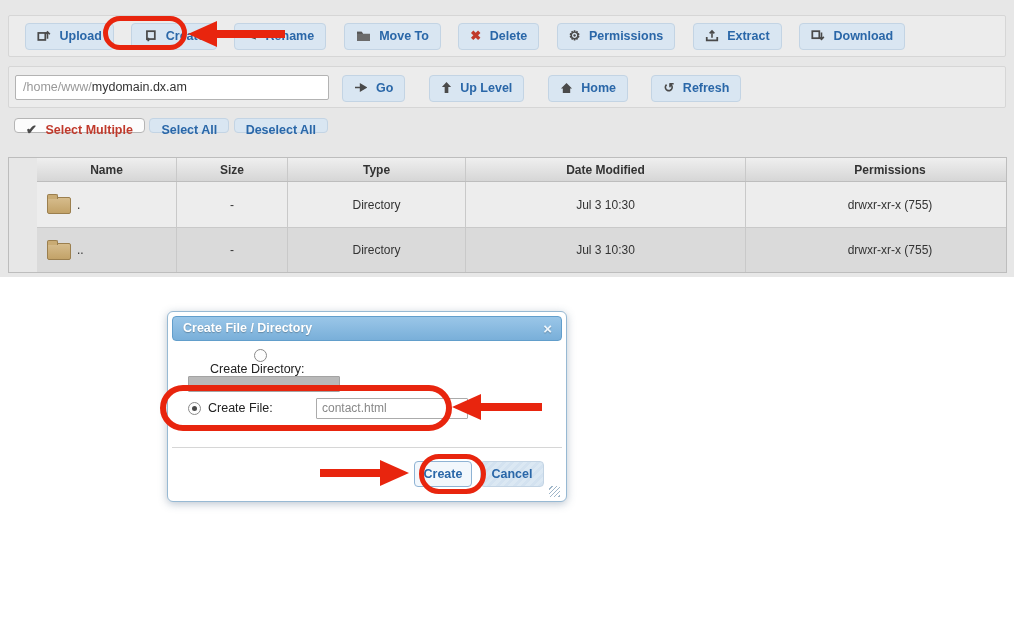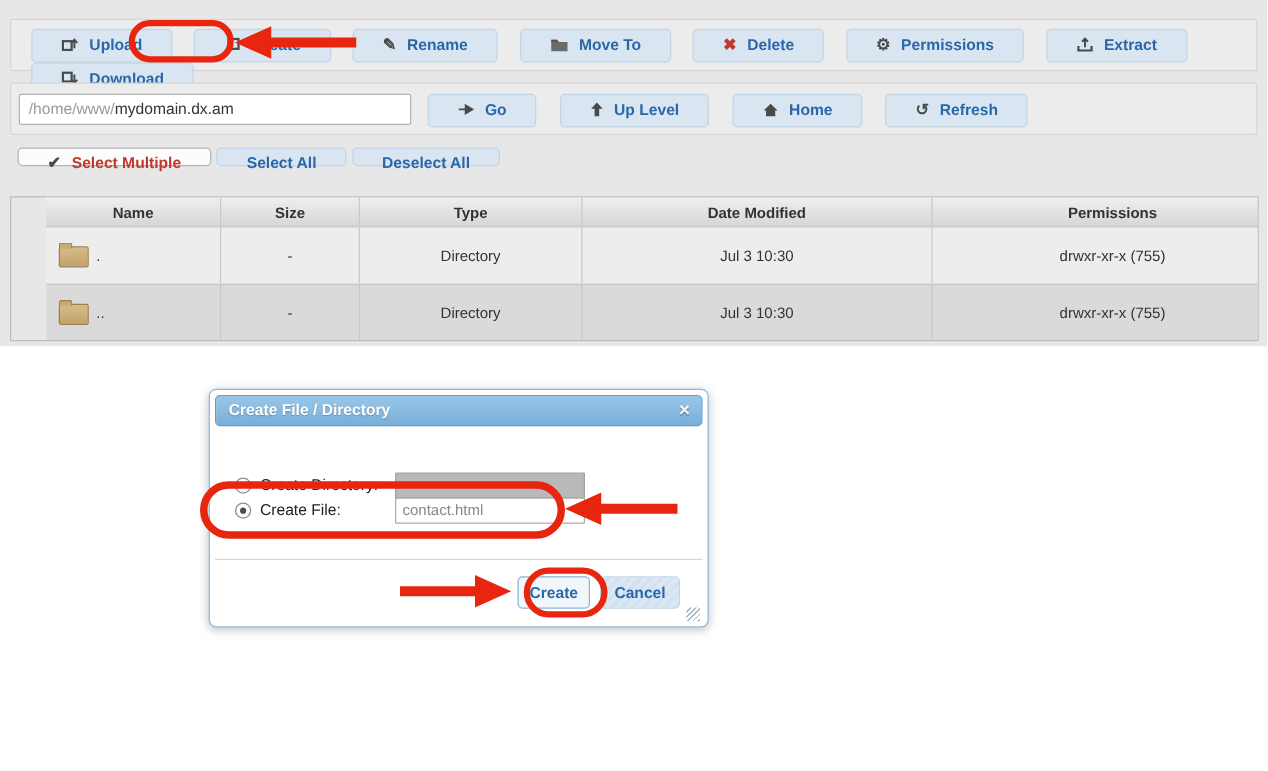--- a/index.html
+++ b/index.html
@@ -6,27 +6,27 @@
   html,body { width:1014px; height:617px; background:#fff; font-family:"Liberation Sans",sans-serif; overflow:hidden; }
   .screen { position:relative; width:1014px; height:617px; background:#fff; }
 
   
   .top-region { position:absolute; left:0; top:0; width:1014px; height:277px; background:#e7e7e7; }
 
   .panel { position:absolute; left:8px; right:8px; height:42px; background:#ececec; border:1px solid #d6d6d6; border-radius:2px; }
   .main-toolbar { top:15px; padding:7px 0 0 16px; }
   .path-toolbar { top:66px; padding:8px 0 0 6px; }
 
-  .btn { display:inline-block; vertical-align:top; height:27px; line-height:25px; padding:0 23px;
+  .btn { display:inline-block; vertical-align:top; height:27px; line-height:25px; padding:0 11px;
          background:#d9e6f2; border:1px solid #c3d4e4; border-radius:4px;
          color:#2a67a8; font-size:12.5px; font-weight:bold; cursor:pointer; white-space:nowrap; }
   .btn .icon { display:inline-block; vertical-align:middle; margin-right:5px; margin-top:-2px; color:#4a4a4a; font-size:13px; line-height:13px; }
   .btn .icon svg { display:block; }
   .main-toolbar .btn { margin-right:13px; }
-  .path-toolbar .btn { margin-right:14px; }
+  .path-toolbar .btn { margin-right:19px; }
   .icon-red { color:#c0392b !important; }
 
   .path-input { display:inline-block; vertical-align:top; width:314px; height:25px; line-height:23px;
                 background:#fff; border:1px solid #b3b3b3; border-radius:2px; margin-right:9px; padding:0 7px;
                 font-size:12.5px; cursor:text; }
   .path-input .prefix { color:#999; }
   .path-input .domain { color:#333; }
 
   .select-bar { position:absolute; left:14px; top:118px; }
   .select-bar .btn { height:15px; line-height:23px; margin-right:0; }
@@ -53,21 +53,21 @@
 
   
   .dialog { position:absolute; left:167px; top:311px; width:400px; height:191px; background:#fff;
             border:1px solid #97b9d3; border-radius:6px; box-shadow:0 2px 8px rgba(60,90,120,.35); padding:4px; }
   .dialog-titlebar { position:relative; height:25px; line-height:23px; background:linear-gradient(#9ac6e8,#79afd9);
             border:1px solid #629ecb; border-radius:4px; color:#fff; font-size:12.5px; font-weight:bold;
             padding-left:10px; text-shadow:0 1px 1px rgba(0,0,0,.25); cursor:move; }
   .dialog-close { position:absolute; right:9px; top:0; color:#eef6fc; font-size:15px; font-weight:bold; cursor:pointer; line-height:23px; }
   .dialog-body { position:relative; height:106px; }
   .field-row { position:absolute; left:16px; height:22px; display:flex; align-items:center; }
-  .row-dir { top:36px; } .row-file { top:56px; }
+  .row-dir { top:8px;flex-direction:column; } .row-file { top:56px; }
   .radio { width:13px; height:13px; border:1px solid #8a8a8a; border-radius:50%; background:#fdfdfd; margin-right:7px; position:relative; cursor:pointer; flex:none; }
   .radio.checked::after { content:""; position:absolute; left:3px; top:3px; width:5px; height:5px; border-radius:50%; background:#4a4a4a; }
   .field-label { font-size:12.5px; color:#222; width:108px; }
   .field-input { width:152px; height:21px; border:1px solid #ababab; border-radius:1px; font-size:12px; color:#888;
                  font-family:"Liberation Sans",sans-serif; padding:0 5px; }
   .input-disabled { background:#b9b9b9; border:1px solid #a3a3a3; }
   .dialog-footer { position:relative; height:52px; border-top:1px solid #d6d6d6; }
   .dlg-btn { position:absolute; top:13px; height:26px; border-radius:4px; font-size:12.5px; font-weight:bold; color:#2a67a8;
              font-family:"Liberation Sans",sans-serif; cursor:pointer; }
   .dlg-create { right:90px; width:58px; background:#f2f7fc; border:1px solid #8fb3d4; }

